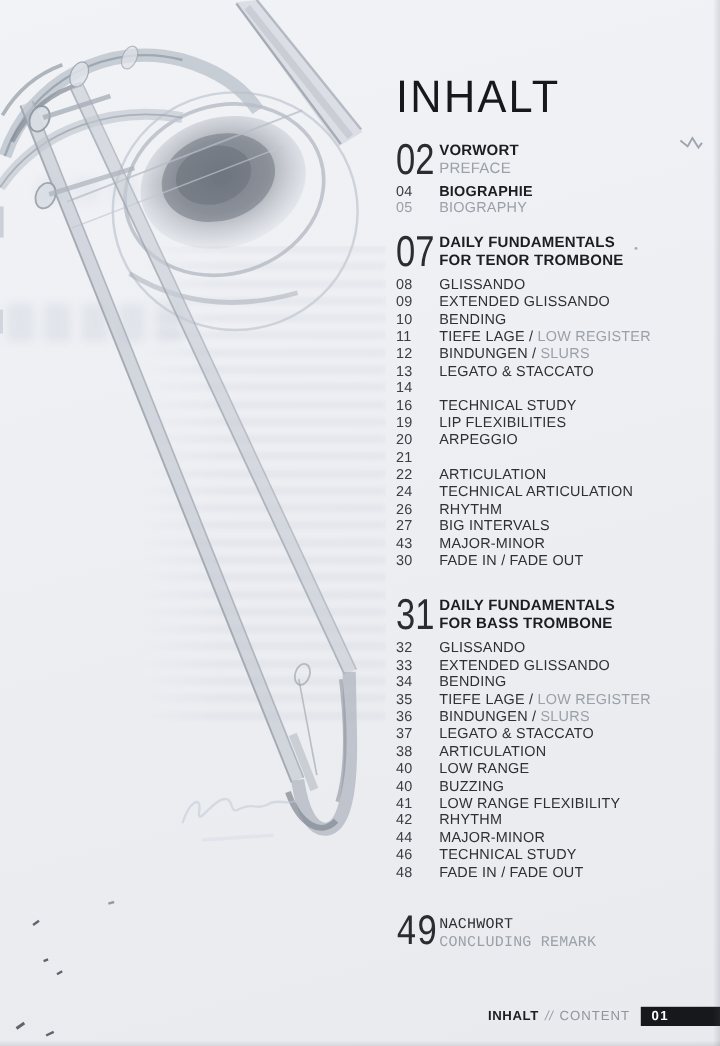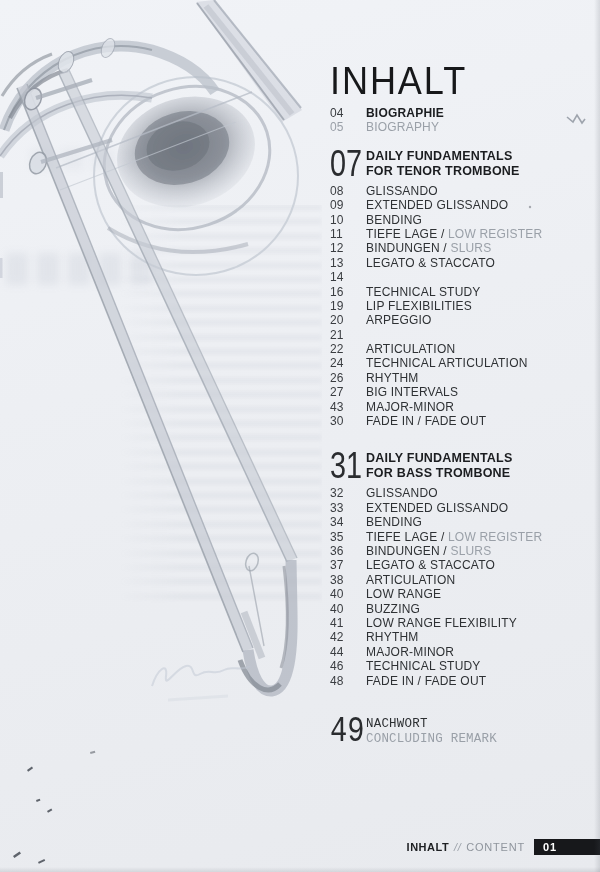--- a/index.html
+++ b/index.html
@@ -143,20 +143,27 @@
       <rect x="38" y="862" width="7" height="2" transform="rotate(-25 38 862)"></rect>
       <circle cx="530" cy="207" r="1.2" opacity=".5"></circle>
     </g>
     <rect x="0" y="172" width="3" height="26" fill="#c2c7d0" opacity=".8"></rect>
     <rect x="0" y="258" width="2.5" height="20" fill="#c6cbd4" opacity=".7"></rect>
   </svg>
 
   <div class="toc">
     <h1>INHALT</h1>
 
+    <div class="hd intro">
+      <span class="bignum">02</span>
+      <span class="lines">
+        <div class="l1 b">VORWORT</div>
+        <div class="l2 gy">PREFACE</div>
+      </span>
+    </div>
 
     <div class="rows">
 
         <div class="row bold">
           <span class="num">04</span>
           <span class="txt"><span>BIOGRAPHIE</span></span>
         </div>
 
         <div class="row gray">
           <span class="num">05</span>

